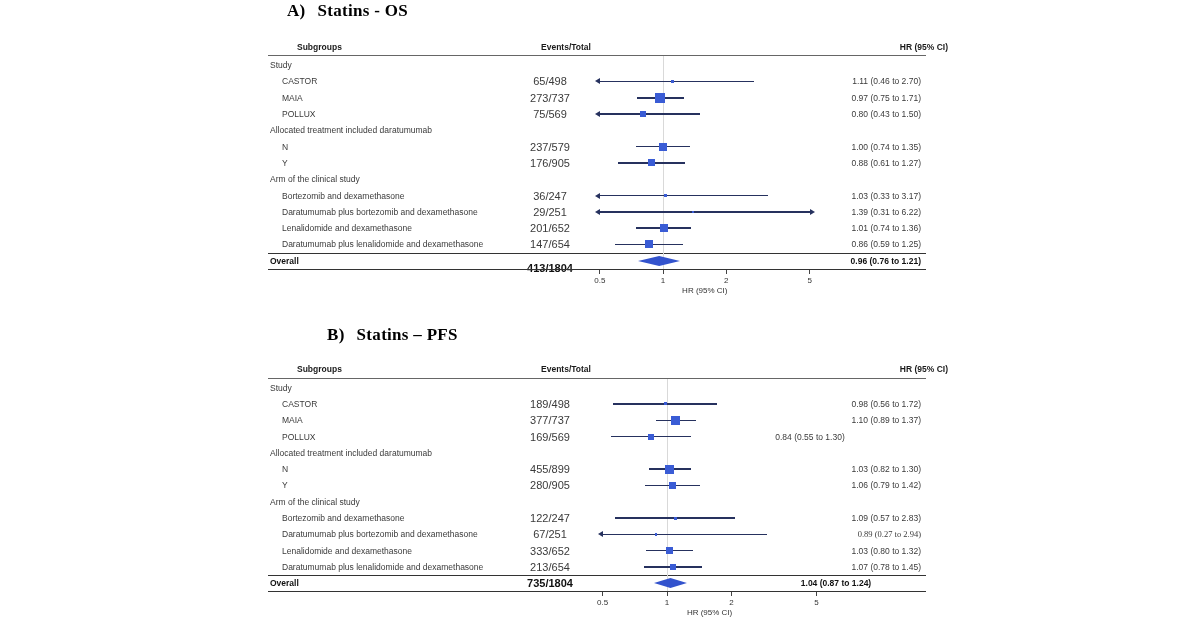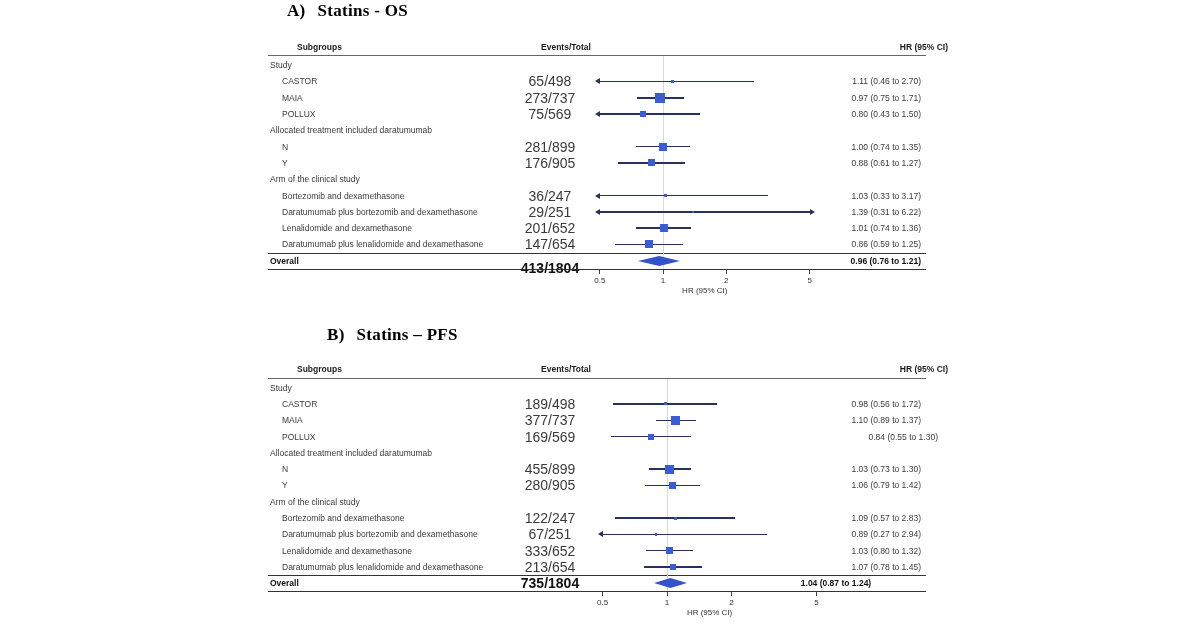--- a/index.html
+++ b/index.html
@@ -5,21 +5,21 @@
   html,body{margin:0;padding:0;background:#ffffff;width:1200px;height:628px;overflow:hidden;}
   #figure{position:relative;width:1084px;height:628px;background:#ffffff;
           font-family:"Liberation Sans", sans-serif;color:#3a3a3a;}
   .abs{position:absolute;}
   .panel-title{position:absolute;font-family:"Liberation Serif", serif;font-weight:bold;
                font-size:17px;color:#000;white-space:nowrap;letter-spacing:0.3px;}
   .panel-title .gap{display:inline-block;width:12px;}
   .colhdr{position:absolute;font-size:8.5px;font-weight:bold;color:#1a1a1a;white-space:nowrap;line-height:10px;padding-left:27px;}
   .rowlabel{position:absolute;font-size:8.5px;line-height:10px;white-space:nowrap;color:#3a3a3a;}
   .rowlabel.bold{font-weight:bold;color:#111;}
-  .events{position:absolute;font-size:14px;line-height:10px;text-align:center;color:#3a3a3a;}
+  .events{position:absolute;font-size:11px;line-height:10px;text-align:center;color:#3a3a3a;}
   .events.bold{font-weight:bold;color:#111;}
   .hrtext{position:absolute;font-size:8.5px;line-height:10px;text-align:right;color:#3a3a3a;white-space:nowrap;}
   .hrtext.bold{font-weight:bold;color:#111;}
   .rule{position:absolute;height:1px;}
   .refline{position:absolute;width:1px;z-index:1;}
   .ciline{position:absolute;height:1.5px;z-index:2;}
   .sq{position:absolute;z-index:3;}
   .arrow{position:absolute;width:0;height:0;z-index:2;}
   .tick{position:absolute;width:1px;height:4px;background:#444;}
   .ticklabel{position:absolute;font-size:8px;color:#333;text-align:center;width:30px;line-height:9px;}
@@ -50,21 +50,21 @@
       <div class="ciline" style="left: 636.763px; top: 97px; width: 47.3149px; background: rgb(38, 49, 94);"></div>
       <div class="sq" style="left: 655.222px; top: 92.75px; width: 10px; height: 10px; background: rgb(58, 92, 213);"></div>
       <div class="rowlabel" style="left: 282px; top: 109.05px;">POLLUX</div>
       <div class="events" style="left: 505px; top: 109.05px; width: 90px;">75/569</div>
       <div class="hrtext" style="left: 751px; top: 109.05px; width: 170px;">0.80 (0.43 to 1.50)</div>
       <div class="ciline" style="left: 599.784px; top: 113.3px; width: 100.195px; background: rgb(38, 49, 94);"></div>
       <div class="arrow" style="left: 594.784px; top: 111.05px; border-top: 3px solid transparent; border-bottom: 3px solid transparent; border-right: 5px solid rgb(38, 49, 94);"></div>
       <div class="sq" style="left: 639.649px; top: 111.05px; width: 6px; height: 6px; background: rgb(58, 92, 213);"></div>
       <div class="rowlabel" style="left: 270px; top: 125.35px;">Allocated treatment included daratumumab</div>
       <div class="rowlabel" style="left: 282px; top: 141.65px;">N</div>
-      <div class="events" style="left: 505px; top: 141.65px; width: 90px;">281/899</div>
+      <div class="events" style="left: 505px; top: 141.65px; width: 90px;">237/579</div>
       <div class="hrtext" style="left: 751px; top: 141.65px; width: 170px;">1.00 (0.74 to 1.35)</div>
       <div class="ciline" style="left: 635.539px; top: 145.9px; width: 54.8314px; background: rgb(38, 49, 94);"></div>
       <div class="sq" style="left: 659px; top: 142.65px; width: 8px; height: 8px; background: rgb(58, 92, 213);"></div>
       <div class="rowlabel" style="left: 282px; top: 157.95px;">Y</div>
       <div class="events" style="left: 505px; top: 157.95px; width: 90px;">176/905</div>
       <div class="hrtext" style="left: 751px; top: 157.95px; width: 170px;">0.88 (0.61 to 1.27)</div>
       <div class="ciline" style="left: 617.919px; top: 162.2px; width: 66.8795px; background: rgb(38, 49, 94);"></div>
       <div class="sq" style="left: 647.841px; top: 159.45px; width: 7px; height: 7px; background: rgb(58, 92, 213);"></div>
       <div class="rowlabel" style="left: 270px; top: 174.25px;">Arm of the clinical study</div>
       <div class="rowlabel" style="left: 282px; top: 190.55px;">Bortezomib and dexamethasone</div>
@@ -121,43 +121,43 @@
       <div class="hrtext" style="left: 751px; top: 398.95px; width: 170px;">0.98 (0.56 to 1.72)</div>
       <div class="ciline" style="left: 613.112px; top: 403.2px; width: 104.291px; background: rgb(38, 49, 94);"></div>
       <div class="sq" style="left: 663.622px; top: 402.45px; width: 3px; height: 3px; background: rgb(58, 92, 213);"></div>
       <div class="rowlabel" style="left: 282px; top: 415.25px;">MAIA</div>
       <div class="events" style="left: 505px; top: 415.25px; width: 90px;">377/737</div>
       <div class="hrtext" style="left: 751px; top: 415.25px; width: 170px;">1.10 (0.89 to 1.37)</div>
       <div class="ciline" style="left: 656.169px; top: 419.5px; width: 40.0887px; background: rgb(38, 49, 94);"></div>
       <div class="sq" style="left: 671.358px; top: 415.75px; width: 9px; height: 9px; background: rgb(58, 92, 213);"></div>
       <div class="rowlabel" style="left: 282px; top: 431.55px;">POLLUX</div>
       <div class="events" style="left: 505px; top: 431.55px; width: 90px;">169/569</div>
-      <div class="hrtext" style="left: 768px; top: 431.55px; width: 170px;">0.84 (0.55 to 1.30)</div>
+      <div class="hrtext" style="left: 725px; top: 431.55px; width: 170px; text-align: center;">0.84 (0.55 to 1.30)</div>
       <div class="ciline" style="left: 611.438px; top: 435.8px; width: 79.9463px; background: rgb(38, 49, 94);"></div>
       <div class="sq" style="left: 647.796px; top: 433.55px; width: 6px; height: 6px; background: rgb(58, 92, 213);"></div>
       <div class="rowlabel" style="left: 270px; top: 447.85px;">Allocated treatment included daratumumab</div>
       <div class="rowlabel" style="left: 282px; top: 464.15px;">N</div>
       <div class="events" style="left: 505px; top: 464.15px; width: 90px;">455/899</div>
-      <div class="hrtext" style="left: 751px; top: 464.15px; width: 170px;">1.03 (0.73 to 1.30)</div>
+      <div class="hrtext" style="left: 751px; top: 464.15px; width: 170px;">1.03 (0.82 to 1.30)</div>
       <div class="ciline" style="left: 648.556px; top: 468.4px; width: 42.8277px; background: rgb(38, 49, 94);"></div>
       <div class="sq" style="left: 665.247px; top: 464.65px; width: 9px; height: 9px; background: rgb(58, 92, 213);"></div>
       <div class="rowlabel" style="left: 282px; top: 480.45px;">Y</div>
       <div class="events" style="left: 505px; top: 480.45px; width: 90px;">280/905</div>
       <div class="hrtext" style="left: 751px; top: 480.45px; width: 170px;">1.06 (0.79 to 1.42)</div>
       <div class="ciline" style="left: 645.092px; top: 484.7px; width: 54.4975px; background: rgb(38, 49, 94);"></div>
       <div class="sq" style="left: 668.915px; top: 481.95px; width: 7px; height: 7px; background: rgb(58, 92, 213);"></div>
       <div class="rowlabel" style="left: 270px; top: 496.75px;">Arm of the clinical study</div>
       <div class="rowlabel" style="left: 282px; top: 513.05px;">Bortezomib and dexamethasone</div>
       <div class="events" style="left: 505px; top: 513.05px; width: 90px;">122/247</div>
       <div class="hrtext" style="left: 751px; top: 513.05px; width: 170px;">1.09 (0.57 to 2.83)</div>
       <div class="ciline" style="left: 614.757px; top: 517.3px; width: 120.308px; background: rgb(38, 49, 94);"></div>
       <div class="sq" style="left: 673.509px; top: 516.55px; width: 3px; height: 3px; background: rgb(58, 92, 213);"></div>
       <div class="rowlabel" style="left: 282px; top: 529.35px;">Daratumumab plus bortezomib and dexamethasone</div>
       <div class="events" style="left: 505px; top: 529.35px; width: 90px;">67/251</div>
-      <div class="hrtext" style="left: 751px; top: 529.35px; width: 170px;">0.89 (0.27 to 2.94)</div>
+      <div class="hrtext" style="left: 751px; top: 529.35px; width: 170px; font-family: Liberation Serif, serif;">0.89 (0.27 to 2.94)</div>
       <div class="ciline" style="left: 602.58px; top: 533.6px; width: 164.647px; background: rgb(38, 49, 94);"></div>
       <div class="arrow" style="left: 597.58px; top: 531.35px; border-top: 3px solid transparent; border-bottom: 3px solid transparent; border-right: 5px solid rgb(38, 49, 94);"></div>
       <div class="sq" style="left: 654.919px; top: 533.1px; width: 2.5px; height: 2.5px; background: rgb(58, 92, 213);"></div>
       <div class="rowlabel" style="left: 282px; top: 545.65px;">Lenalidomide and dexamethasone</div>
       <div class="events" style="left: 505px; top: 545.65px; width: 90px;">333/652</div>
       <div class="hrtext" style="left: 751px; top: 545.65px; width: 170px;">1.03 (0.80 to 1.32)</div>
       <div class="ciline" style="left: 646.261px; top: 549.9px; width: 46.5416px; background: rgb(38, 49, 94);"></div>
       <div class="sq" style="left: 666.247px; top: 547.15px; width: 7px; height: 7px; background: rgb(58, 92, 213);"></div>
       <div class="rowlabel" style="left: 282px; top: 561.95px;">Daratumumab plus lenalidomide and dexamethasone</div>
       <div class="events" style="left: 505px; top: 561.95px; width: 90px;">213/654</div>

